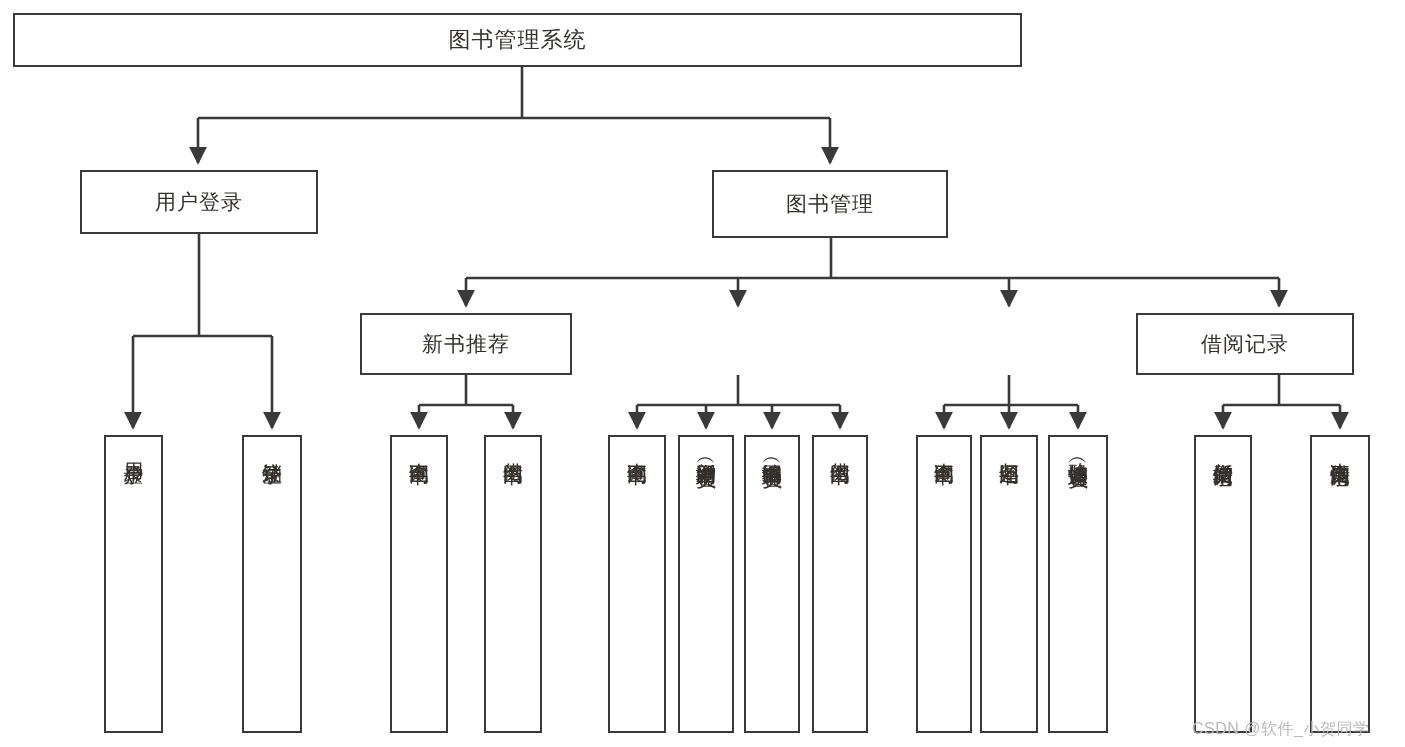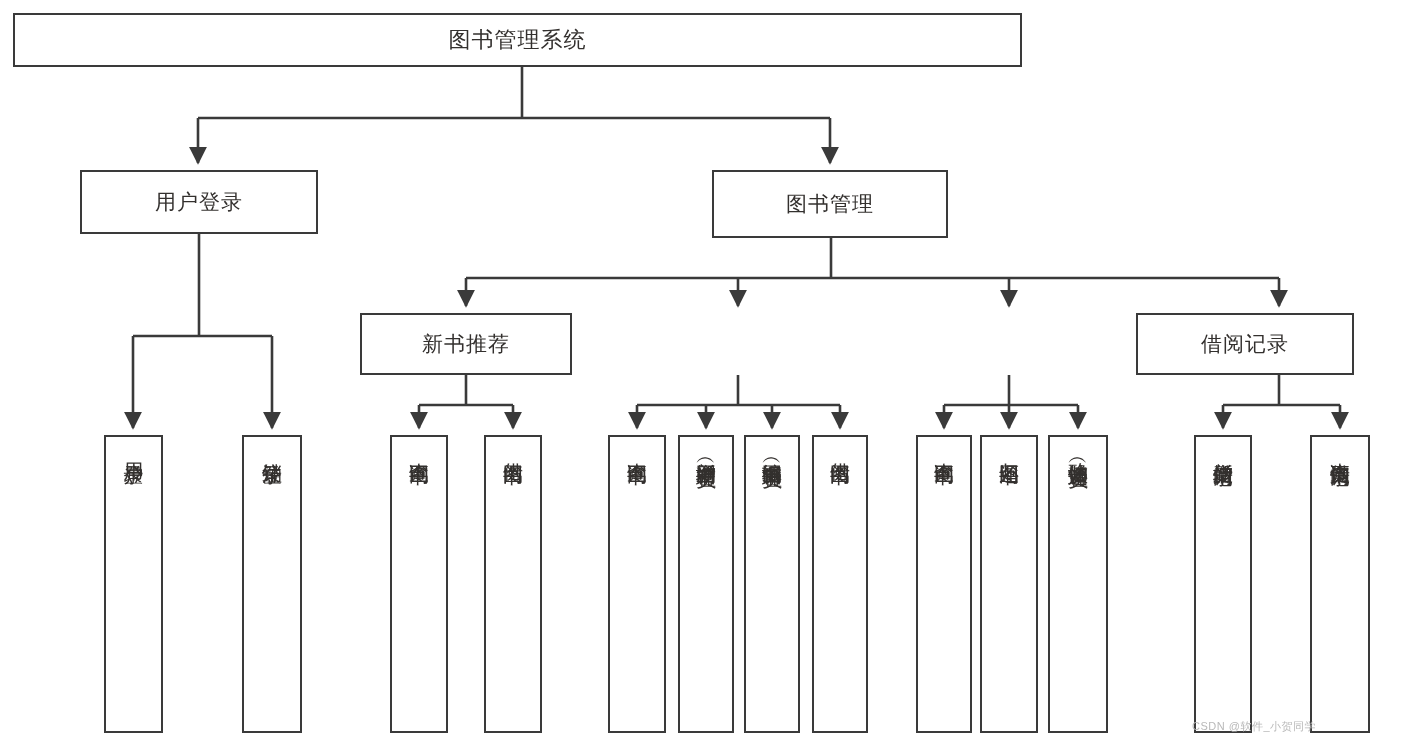--- a/index.html
+++ b/index.html
@@ -50,21 +50,21 @@
   }
   .vtext {
     writing-mode: vertical-rl;
     text-orientation: upright;
     white-space: nowrap;
     line-height: 1.06;
     letter-spacing: 1px;
   }
   .watermark {
     position: absolute;
-    font-size: 11px;
+    font-size: 16px;
     color: #b9b9b9;
     white-space: nowrap;
     letter-spacing: 0.5px;
   }
 </style>
 </head>
 <body>
 
 <div id="canvas">
 

